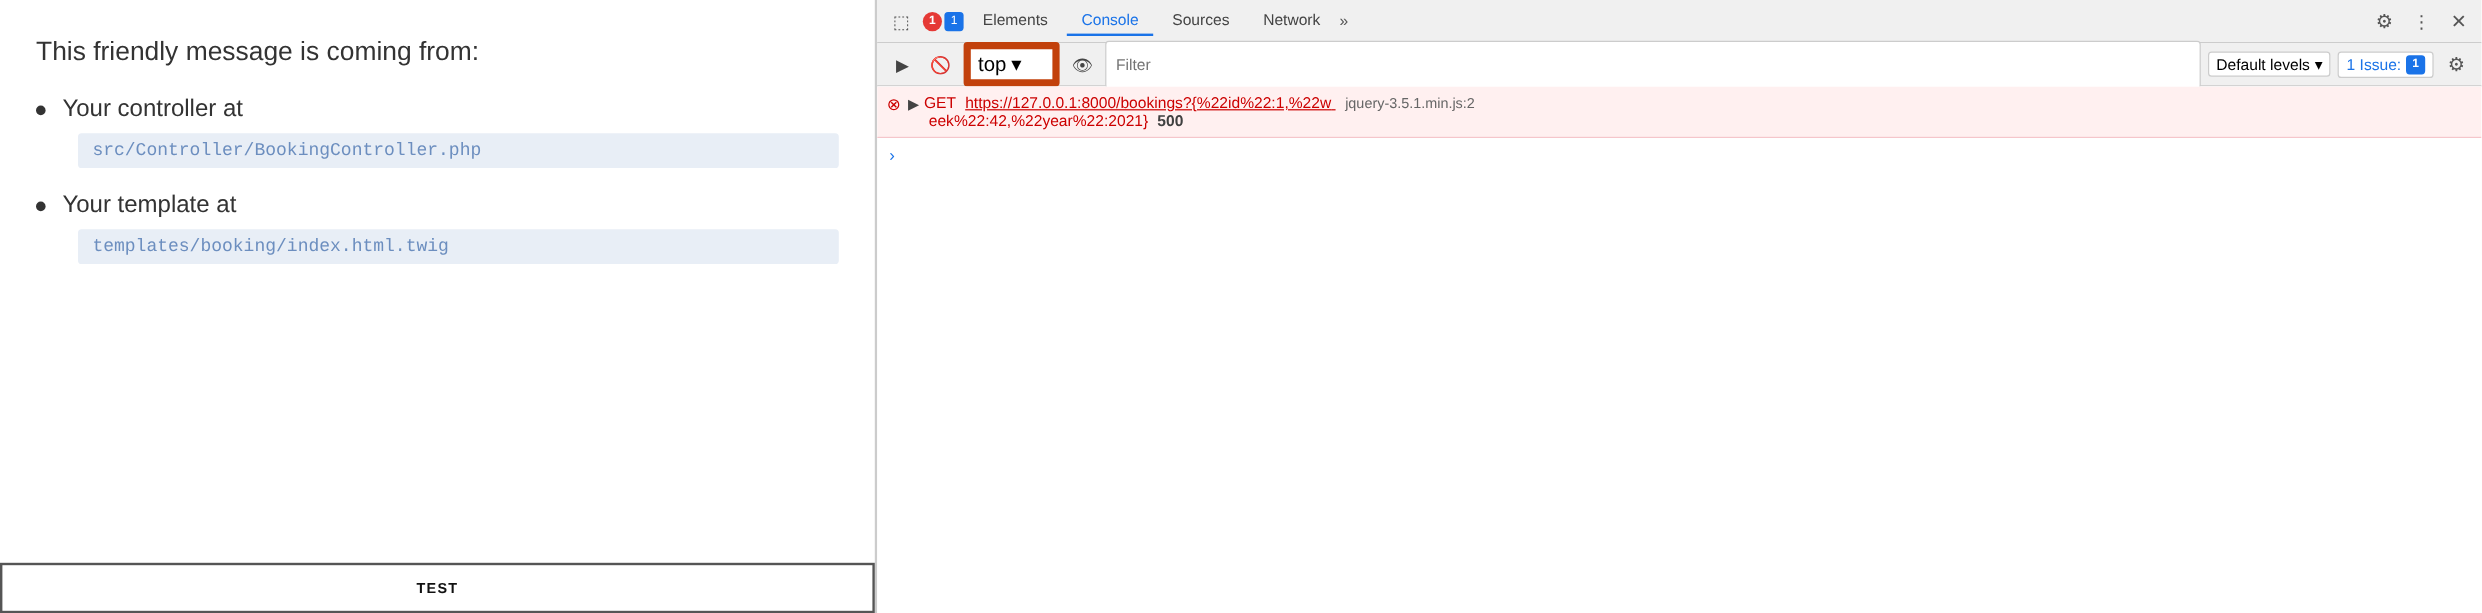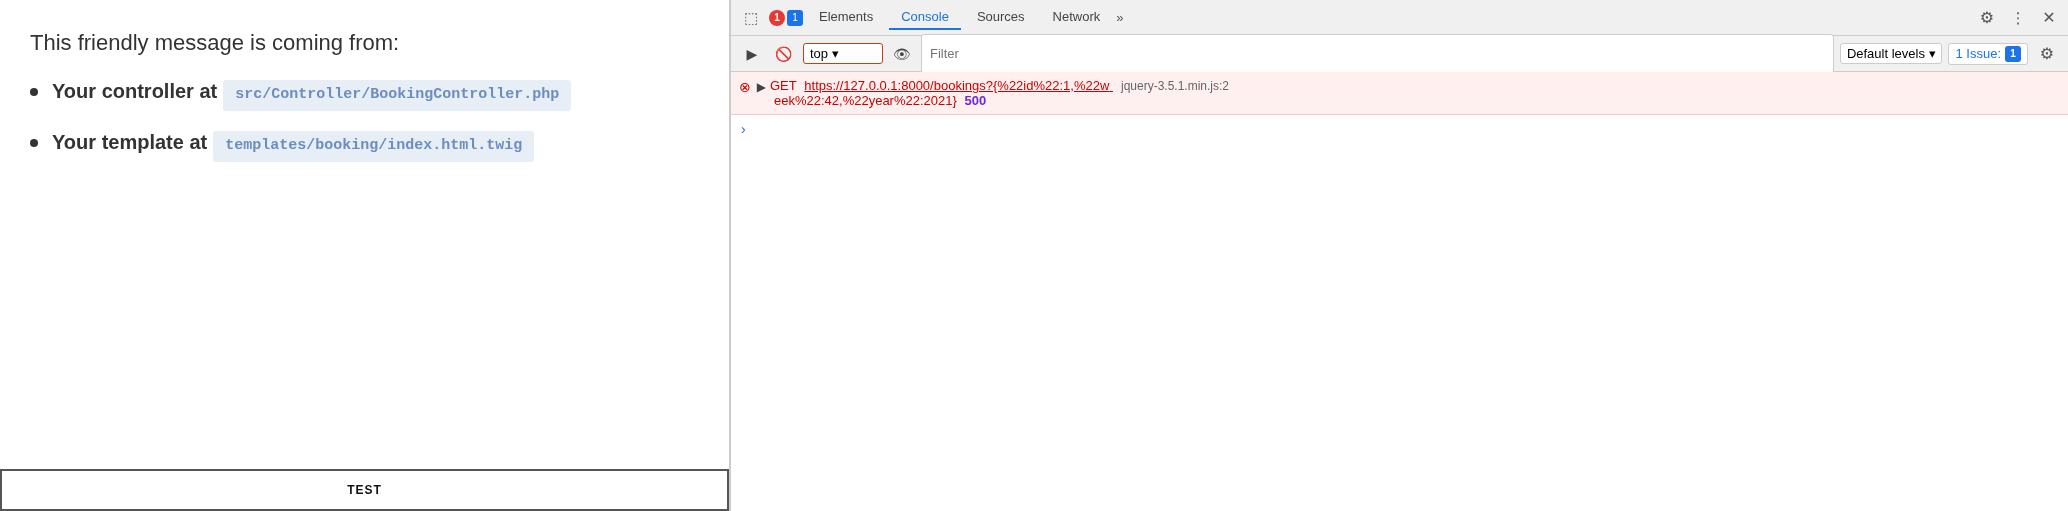--- a/index.html
+++ b/index.html
@@ -32,23 +32,22 @@
       margin-bottom: 24px;
     }
 
     .bullet-list {
       list-style: none;
       padding: 0;
     }
 
     .bullet-list li {
       display: flex;
-      flex-direction: row;
+      flex-direction: column;
       margin-bottom: 20px;
-      font-weight: bold;
     }
 
     .bullet-item-label {
       font-size: 20px;
       color: #333;
       display: flex;
       align-items: center;
       margin-bottom: 8px;
     }
 
@@ -62,21 +61,21 @@
       flex-shrink: 0;
     }
 
     .code-path {
       font-family: 'Courier New', monospace;
       font-size: 15px;
       color: #6c8ebf;
       background: #e8eef6;
       padding: 6px 12px;
       border-radius: 3px;
-      margin-left: 6px;
+      margin-left: 35px;
     }
 
     .test-bar {
       position: absolute;
       bottom: 0;
       left: 0;
       width: 100%;
       background: #fff;
       border: 2px solid #555;
       text-align: center;
@@ -157,24 +156,24 @@
       cursor: pointer;
       border-radius: 3px;
       font-size: 14px;
       color: #444;
     }
 
     .context-selector {
       display: flex;
       align-items: center;
       background: #fff;
-      border: 1px solid #c2410c;
+      border: 6px solid #c2410c;
       border-radius: 3px;
       padding: 2px 6px;
-      font-size: 13px;
+      font-size: 17px;
       cursor: pointer;
       gap: 4px;
       min-width: 80px;
     }
 
     .filter-input {
       flex: 1;
       height: 40px;
       border: 1px solid #ccc;
       border-radius: 3px;
@@ -253,21 +252,21 @@
     .console-error-content {
       flex: 1;
     }
 
     .console-error-url {
       color: #c00;
       text-decoration: underline;
     }
 
     .console-error-code {
-      color: #6d28d9;
+      color: #404040;
       font-weight: bold;
     }
 
     .console-source {
       color: #666;
       margin-left: 8px;
       font-size: 12px;
     }
 
     .console-chevron-row {

